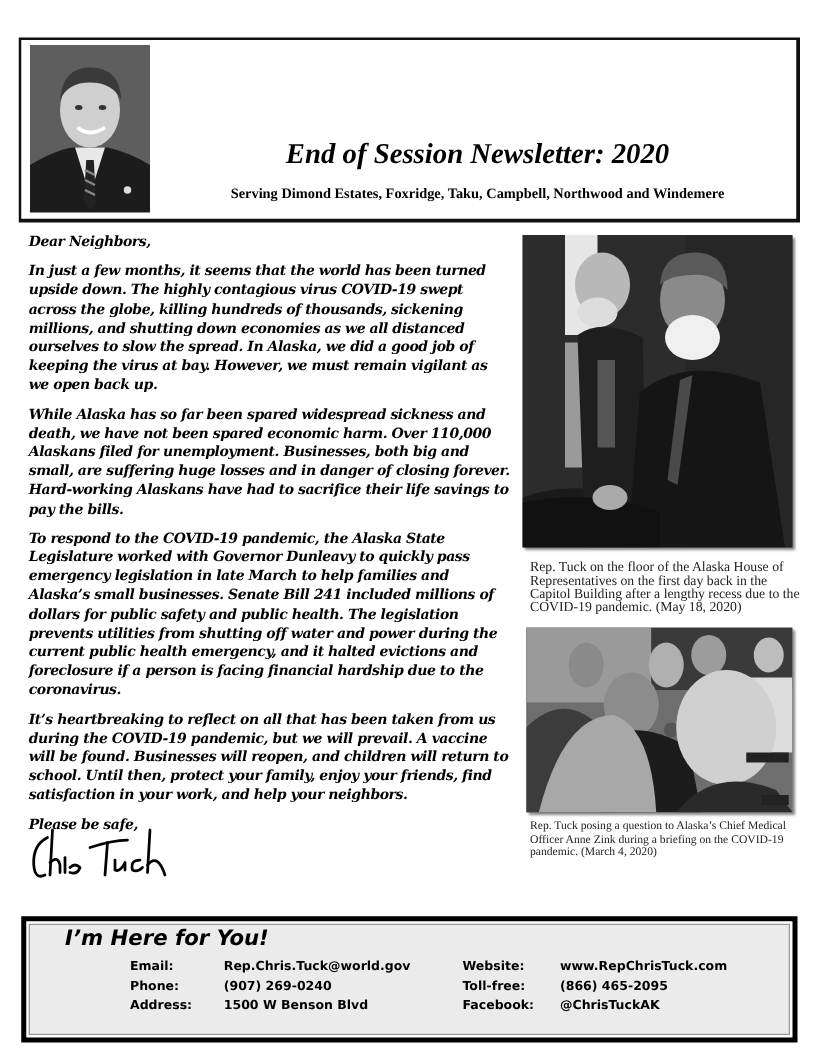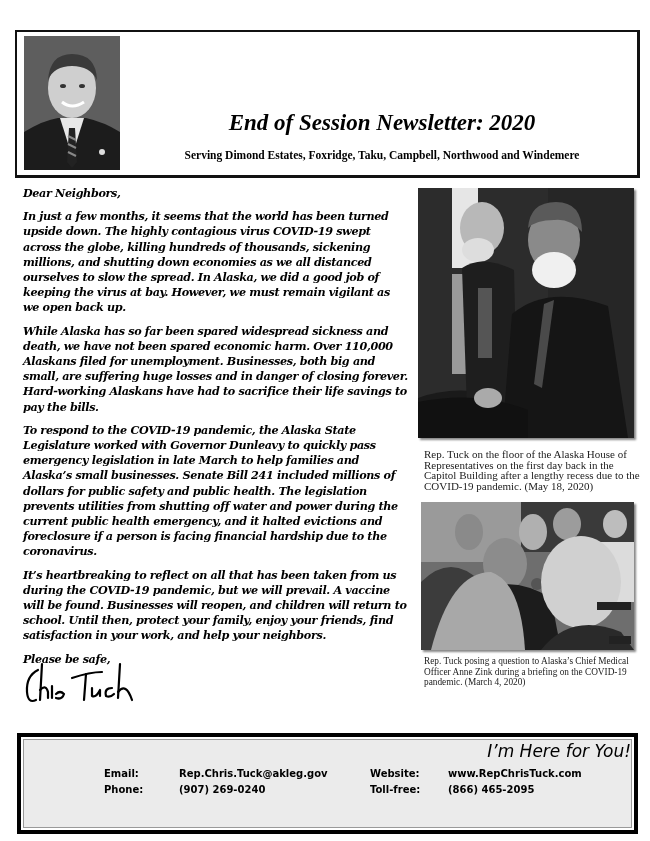--- a/index.html
+++ b/index.html
@@ -58,23 +58,23 @@
 
     .footer-box {
       position: absolute; left: 17px; top: 733px; width: 613px; height: 93px;
       border: 4px solid #000; background: #fff;
     }
     .footer-inner {
       position: absolute; left: 2px; top: 2px; right: 2px; bottom: 2px;
       border: 1px solid #999; background: #ebebeb;
     }
     .footer-title {
-      position: absolute; left: 0; right: 0; top: 1px; text-align: right;
-      font-family: "DejaVu Sans", sans-serif; font-style: italic; font-weight: normal;
-      font-size: 17px; line-height: 20px;
+      position: absolute; left: 0; right: 0; top: 1px; text-align: left;
+      font-family: "DejaVu Sans", sans-serif; font-style: italic; font-weight: bold;
+      font-size: 17px; line-height: 20px; padding-left: 28px;
     }
     .contact-grid {
       position: absolute; top: 26px; left: 0; right: 0;
       font-family: "DejaVu Sans", sans-serif; font-weight: bold; font-size: 10px; line-height: 15.5px;
     }
     .crow { position: relative; height: 15.5px; padding-left: 36px; }
     .crow span { position: absolute; white-space: nowrap; }
     .c1 { left: 80px; } .c2 { left: 155px; } .c3 { left: 346px; } .c4 { left: 424px; }
   </style>
 </head>
@@ -171,25 +171,31 @@
   </svg>
 </div>
 <div class="cap2">Rep. Tuck posing a question to Alaska’s Chief Medical Officer Anne Zink during a briefing on the COVID-19 pandemic. (March 4, 2020)</div>
 
 <div class="footer-box">
   <div class="footer-inner">
     <div class="footer-title">I’m Here for You!</div>
     <div class="contact-grid">
       <div class="crow">
         <span class="c1">Email:</span>
-        <span class="c2">Rep.Chris.Tuck@akleg.gov</span>
+        <span class="c2">Rep.Chris.Tuck@world.gov</span>
         <span class="c3">Website:</span>
         <span class="c4">www.RepChrisTuck.com</span>
       </div>
       <div class="crow">
         <span class="c1">Phone:</span>
         <span class="c2">(907) 269-0240</span>
         <span class="c3">Toll-free:</span>
         <span class="c4">(866) 465-2095</span>
       </div>
+      <div class="crow">
+        <span class="c1">Address:</span>
+        <span class="c2">1500 W Benson Blvd</span>
+        <span class="c3">Facebook:</span>
+        <span class="c4">@ChrisTuckAK</span>
+      </div>
     </div>
   </div>
 </div>
 
 </body></html>

